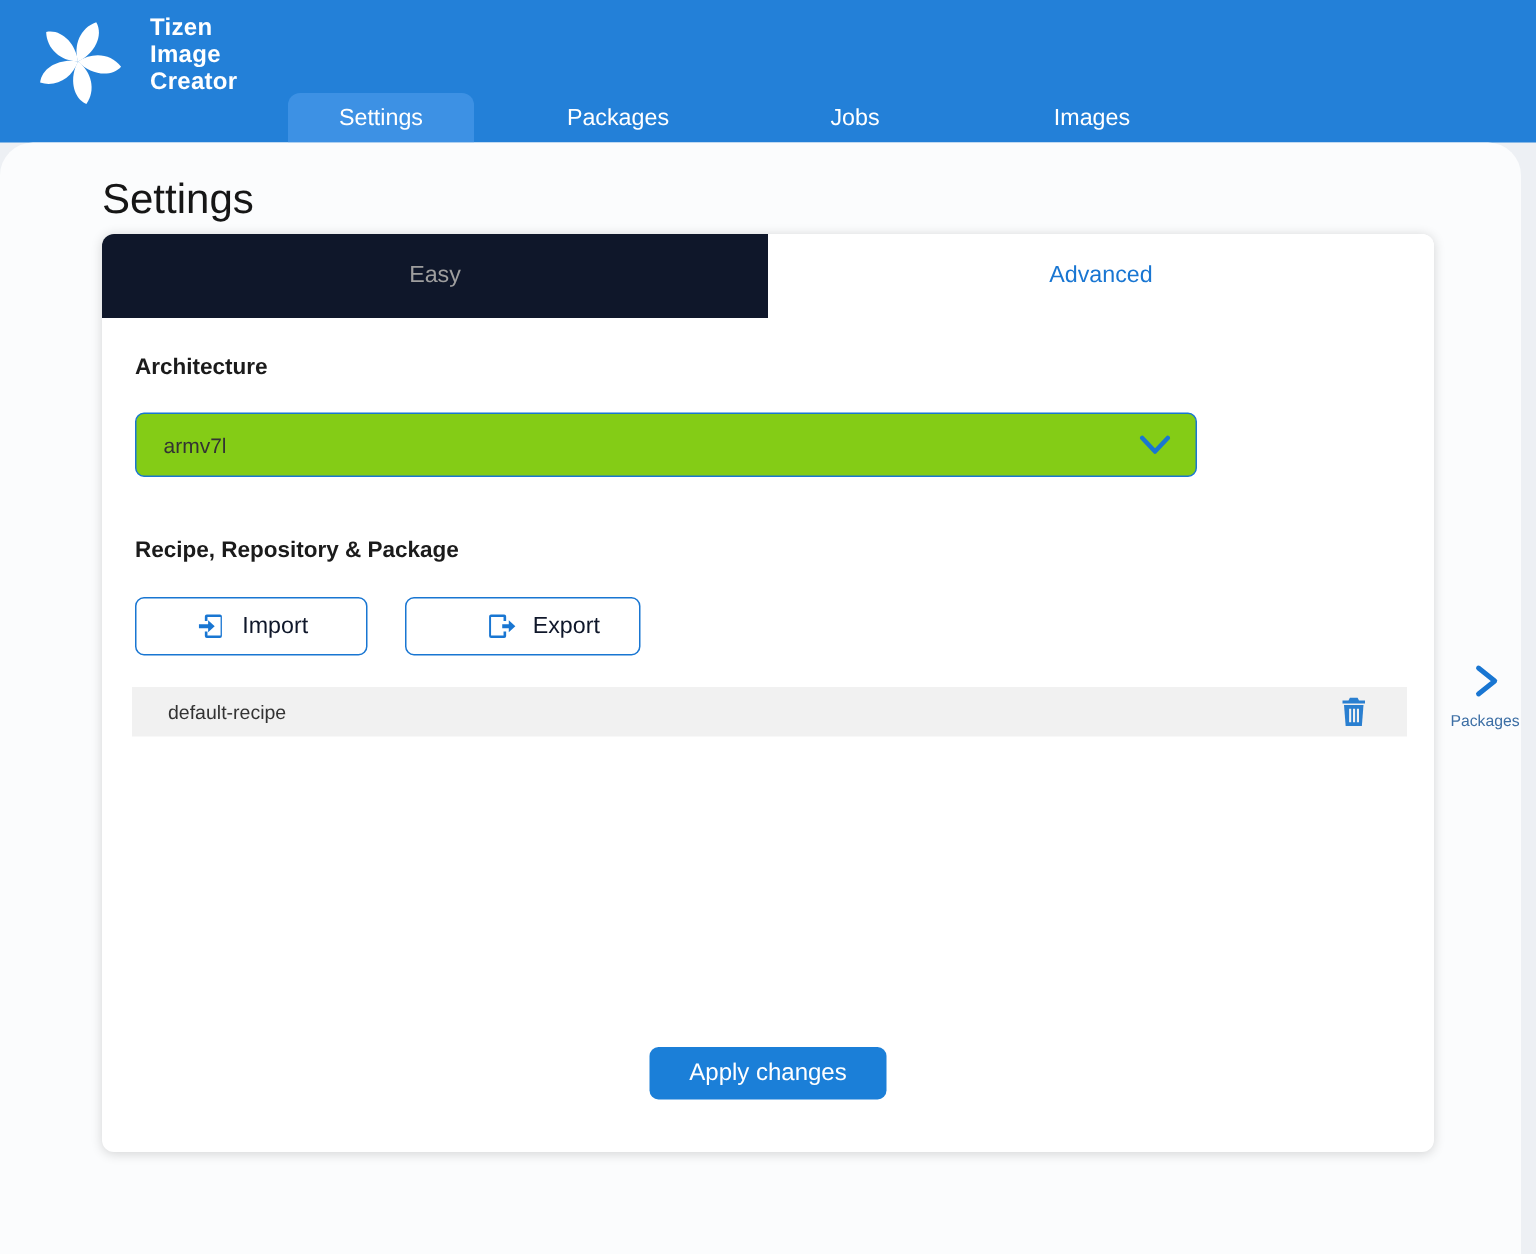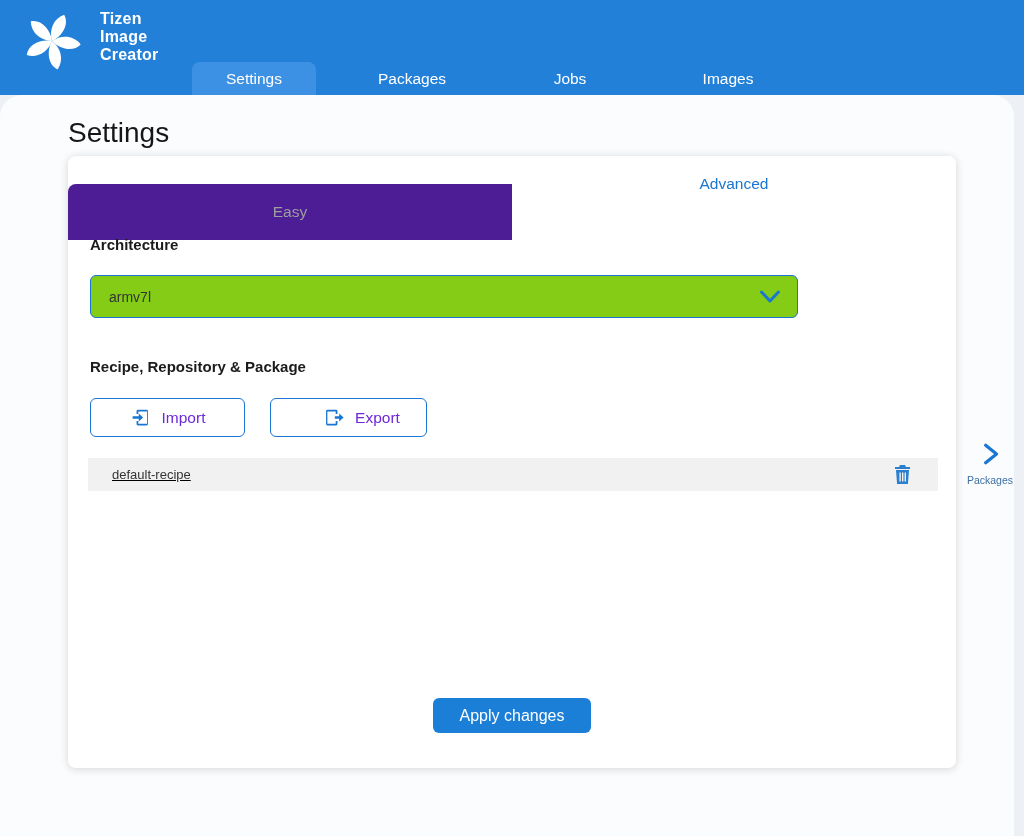--- a/index.html
+++ b/index.html
@@ -25,41 +25,41 @@
   
   .main-panel { position:absolute; top:95px; left:0; width:1014px; height:741px;
                 background:#fbfcfd; border-radius:22px 22px 0 0; }
   .page-title { position:absolute; left:68px; top:22px; font-size:28px; font-weight:400; color:#161616; }
 
   
   .card { position:absolute; left:68px; top:61px; width:888px; height:612px; background:#ffffff;
           border-radius:8px; box-shadow:0 1px 8px rgba(0,0,0,0.16); }
   .ctab { position:absolute; top:0; height:56px; width:444px; line-height:56px; text-align:center;
           font-size:15.5px; cursor:pointer; }
-  .ctab.easy { left:0; background:#4c1d95; color:#9e9e9e; border-radius:8px 0 0 0;margin-top:28px; }
+  .ctab.easy { left:0; background:#0f172a; color:#9e9e9e; border-radius:8px 0 0 0; }
   .ctab.adv  { left:444px; background:#ffffff; color:#1976d2; border-radius:0 8px 0 0; }
 
   .field-label { position:absolute; left:22px; font-size:15px; font-weight:700; color:#1b1b1b; }
   #arch-label   { top:80px;text-align:center; }
   #recipe-label { top:202px; }
 
   .select { position:absolute; left:22px; top:119px; width:708px; height:43px;
             border:1.5px solid #1976d2; border-radius:6px; background:#84cc16;
             display:flex; align-items:center; padding:0 16px 0 18px; cursor:pointer; }
   .select .value { flex:1; font-size:14px; color:#333333; }
 
   .outline-btn { position:absolute; top:242px; height:39px; background:#ffffff;
                  border:1px solid #1976d2; border-radius:6px; display:flex; align-items:center;
-                 justify-content:center; gap:11px; color:#6d28d9; font-size:15.5px;
+                 justify-content:center; gap:11px; color:#0f172a; font-size:15.5px;
                  font-family:"Liberation Sans", sans-serif; cursor:pointer; }
   #import-btn { left:22px;  width:155px; }
   #export-btn { left:202px; width:157px;padding-left:26px; }
 
   .recipe-row { position:absolute; left:20px; top:302px; width:850px; height:33px;
-                background:#f1f1f1; display:flex; align-items:center; padding-left:24px;text-decoration:underline; }
+                background:#f1f1f1; display:flex; align-items:center; padding-left:24px; }
   .recipe-row .name { font-size:13px; color:#333333; }
   .trash-btn { position:absolute; right:26px; top:7px; width:20px; height:20px; background:none;
                border:none; cursor:pointer; padding:0; }
 
   .apply-btn { position:absolute; left:365px; top:542px; width:158px; height:35px;
                background:#1b7fd8; color:#ffffff; font-size:16px; border:none; border-radius:6px;
                font-family:"Liberation Sans", sans-serif; cursor:pointer; }
 
   
   .side-toggle { position:absolute; left:960px; top:346px; width:60px; text-align:center; cursor:pointer; }

